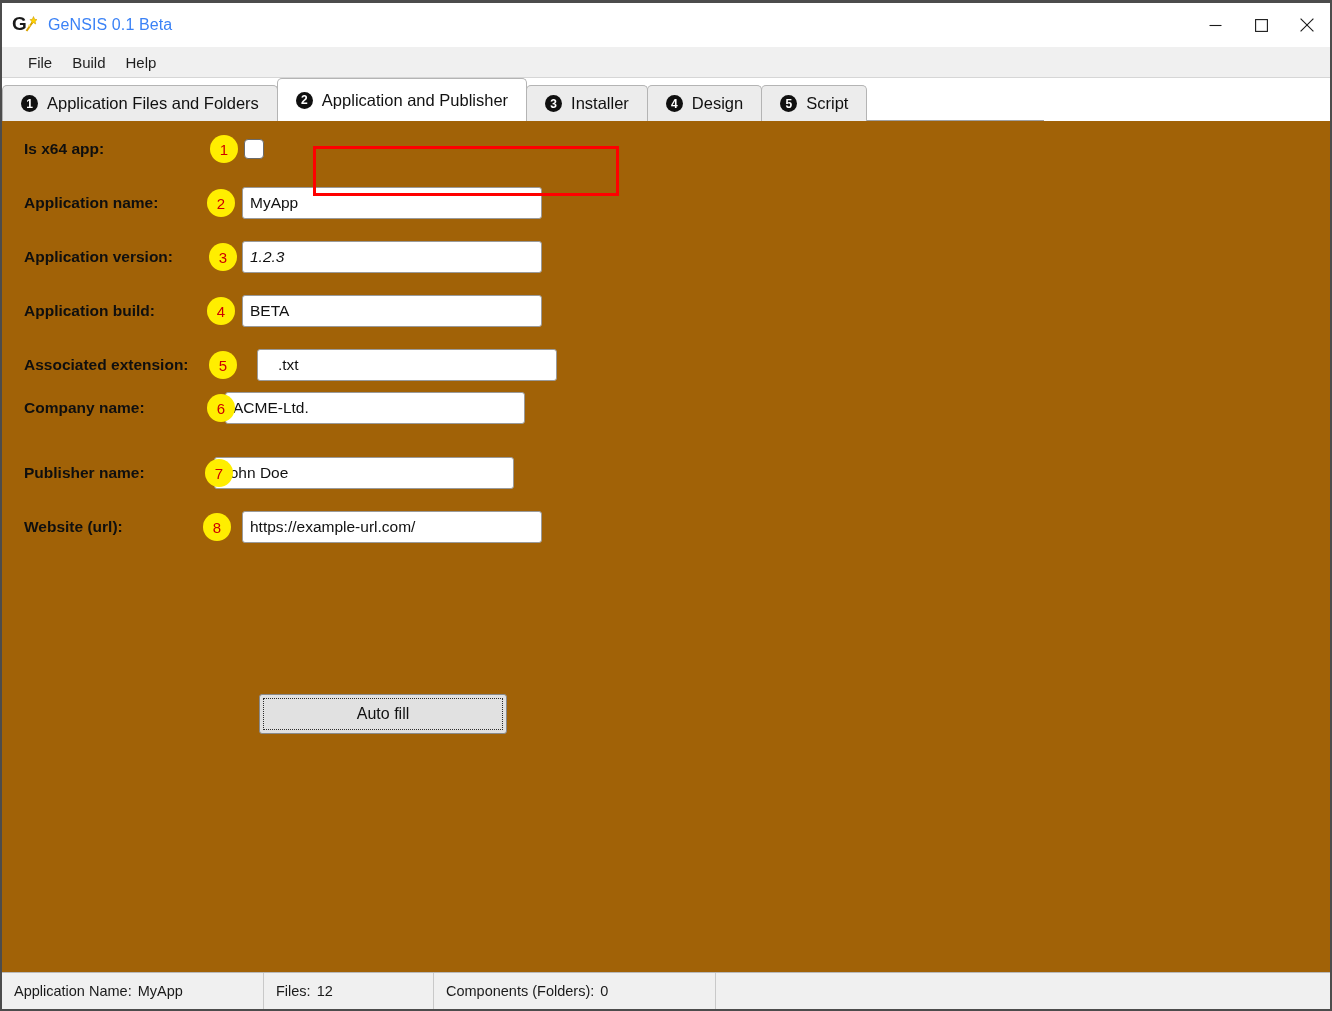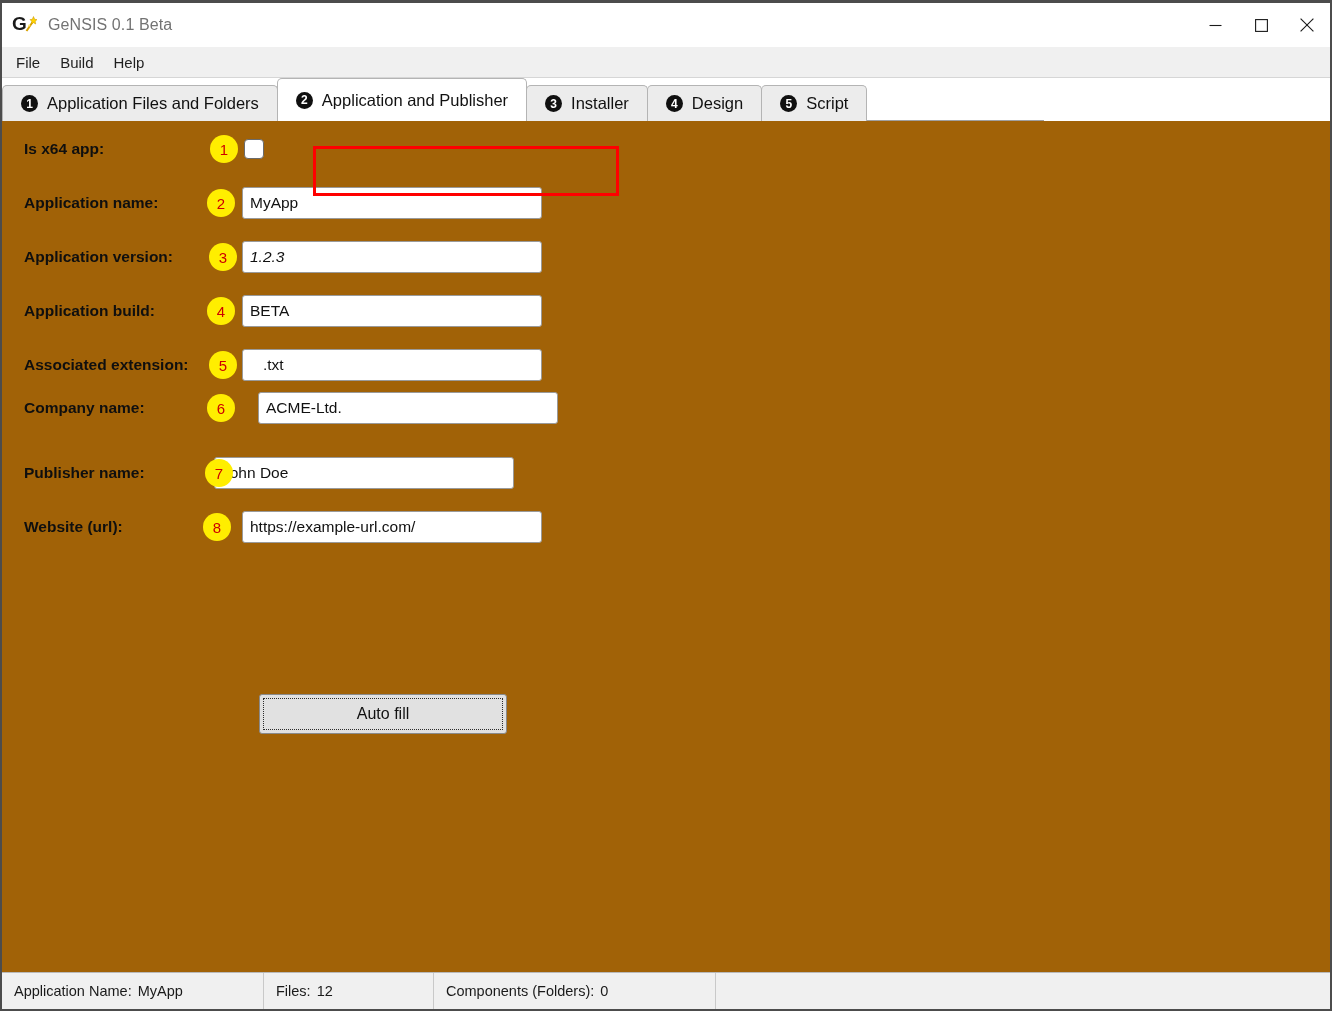--- a/index.html
+++ b/index.html
@@ -58,21 +58,21 @@
   #app-icon .wand {
     position: absolute;
     left: 12px;
     top: 4px;
     width: 13px;
     height: 16px;
   }
   #title-text {
     margin-left: 10px;
     font-size: 16px;
-    color: #737373;
+    color: #3b82f6;
     letter-spacing: 0.1px;
     flex: 0 0 auto;
   }
   #window-controls {
     position: absolute;
     right: 0;
     top: 0;
     height: 44px;
     display: flex;
     align-items: stretch;
@@ -86,21 +86,21 @@
   }
   .win-btn svg { display: block; }
 
   
   #menu-bar {
     height: 31px;
     background: #f0f0f0;
     border-bottom: 1px solid #d6d6d6;
     display: flex;
     align-items: center;
-    padding-left: 4px;
+    padding-left: 16px;
     flex: 0 0 auto;
     box-sizing: border-box;
   }
   .menu-item {
     font-size: 15px;
     color: #1f1f1f;
     padding: 4px 10px;
     cursor: default;
   }
 
@@ -393,27 +393,27 @@
 
     <div class="form-row" style="top:174px;justify-content:center;">
       <span class="form-label">Application build:</span>
       <span class="badge" style="left:183px; top:2px;">4</span>
       <input class="text-input" style="margin-left: 28px;" type="text" value="BETA">
     </div>
 
     <div class="form-row" style="top:228px;">
       <span class="form-label">Associated extension:</span>
       <span class="badge" style="left:185px; top:2px;">5</span>
-      <input class="text-input" style="margin-left: 28px; padding-left: 20px;" type="text" value=".txt">
+      <input class="text-input" style="margin-left: 43px; padding-left: 20px;" type="text" value=".txt">
     </div>
 
     <div class="form-row" style="top:271px;">
       <span class="form-label">Company name:</span>
       <span class="badge" style="left:183px; top:2px;">6</span>
-      <input class="text-input" style="margin-left: 44px;" type="text" value="ACME-Ltd.">
+      <input class="text-input" style="margin-left: 11px;" type="text" value="ACME-Ltd.">
     </div>
 
     <div class="form-row" style="top:336px;">
       <span class="form-label">Publisher name:</span>
       <span class="badge" style="left:181px; top:2px;">7</span>
       <input class="text-input" style="" type="text" value="John Doe">
     </div>
 
     <div class="form-row" style="top:390px;">
       <span class="form-label">Website (url):</span>

